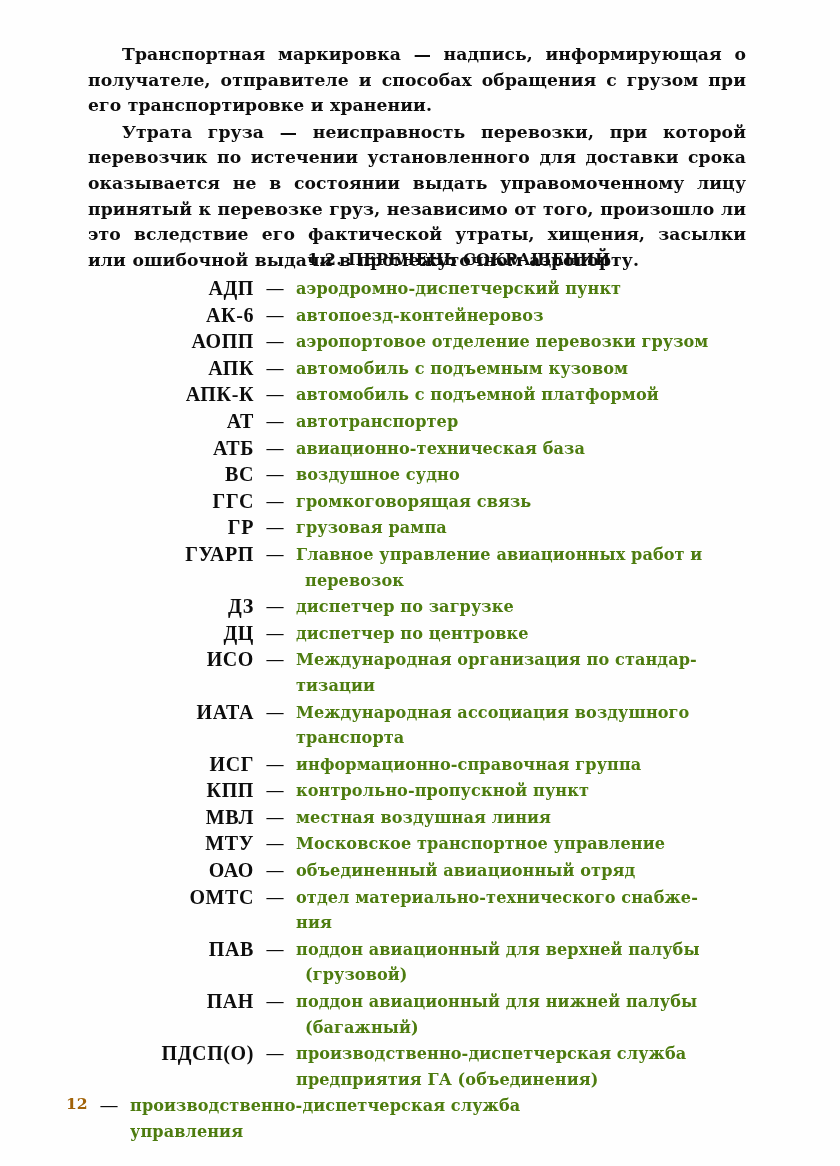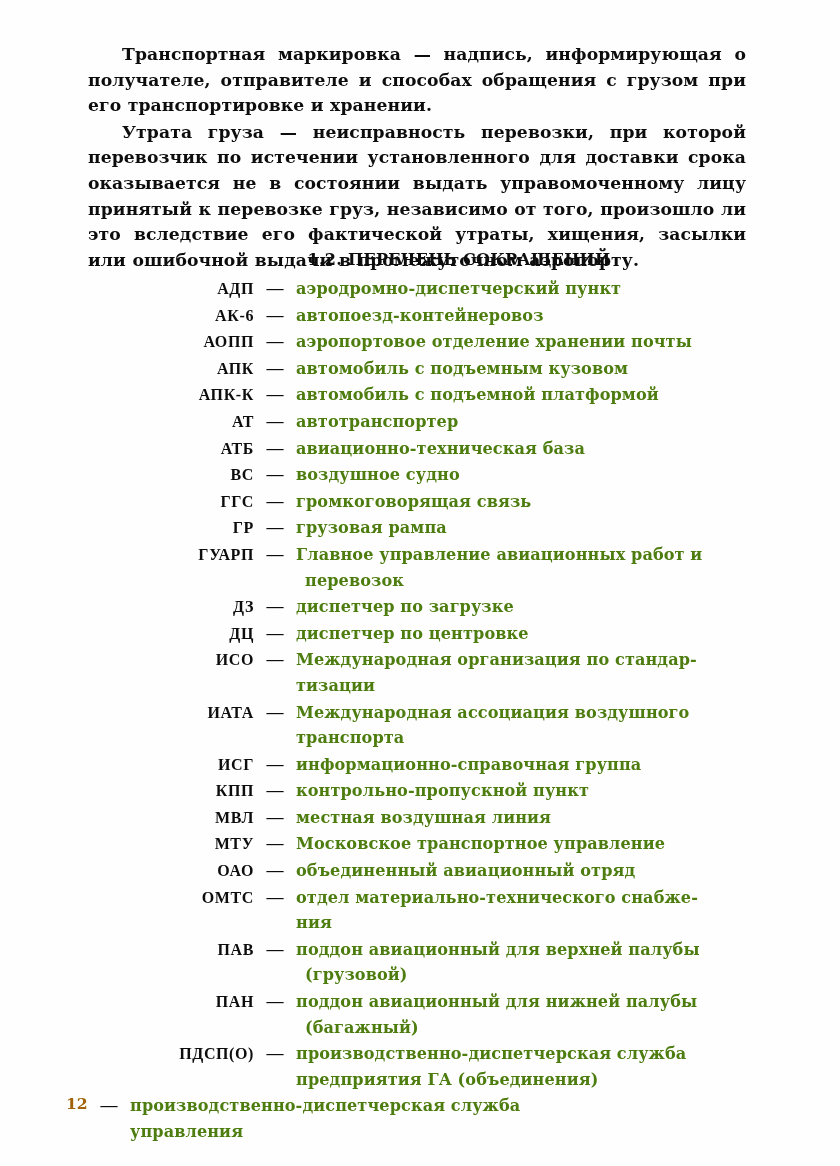--- a/index.html
+++ b/index.html
@@ -74,21 +74,21 @@
     align-items: flex-start;
     margin-bottom: 1.0px;
   }
   .abbr-key {
     width: 166px;
     flex: 0 0 166px;
     text-align: right;
     padding-right: 0px;
     font-family: "Liberation Serif", "DejaVu Serif", serif;
     font-weight: bold;
-    font-size: 16px;
+    font-size: 20px;
     line-height: 25.6px;
     letter-spacing: 0.6px;
     color: #0d0d0d;
     white-space: nowrap;
   }
   .abbr-dash {
     width: 42px;
     flex: 0 0 42px;
     text-align: center;
     font-family: "Liberation Serif", "DejaVu Serif", serif;
@@ -155,21 +155,21 @@
       <div class="abbr-dash">—</div>
       <div class="abbr-def">
           <span class="line1">автопоезд-контейнеровоз</span>
         </div>
     </div>
 
     <div class="abbr-row">
       <div class="abbr-key">АОПП</div>
       <div class="abbr-dash">—</div>
       <div class="abbr-def">
-          <span class="line1">аэропортовое отделение хранении почты</span>
+          <span class="line1">аэропортовое отделение перевозки грузом</span>
         </div>
     </div>
 
     <div class="abbr-row">
       <div class="abbr-key">АПК</div>
       <div class="abbr-dash">—</div>
       <div class="abbr-def">
           <span class="line1">автомобиль с подъемным кузовом</span>
         </div>
     </div>

